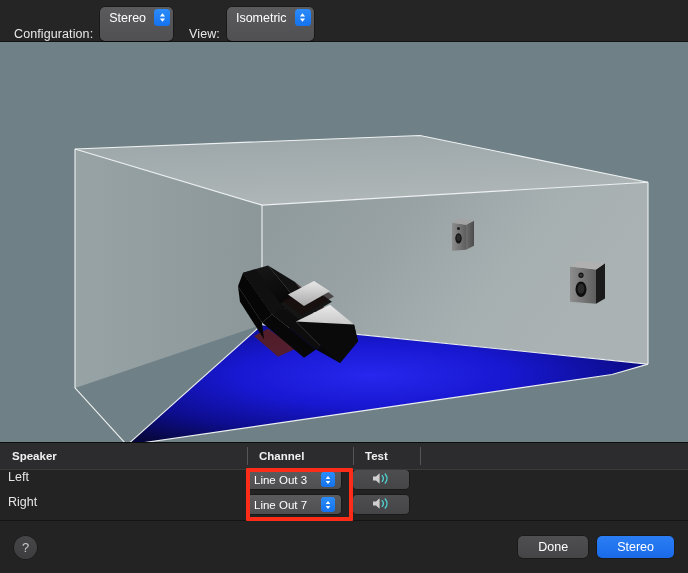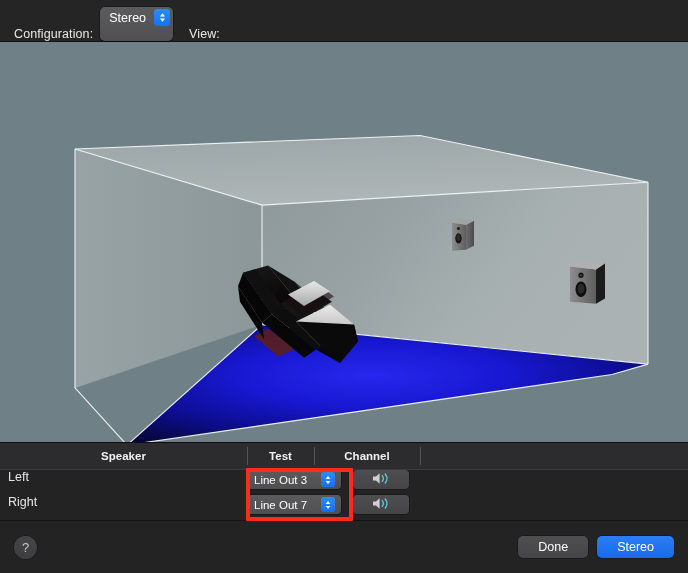--- a/index.html
+++ b/index.html
@@ -91,23 +91,22 @@
     border-bottom: 1px solid #3b3b3d;
     position: relative;
   }
   .th {
     color: #f0f0f0;
     font-size: 11.5px;
     font-weight: bold;
     height: 26px;
     line-height: 26px;
     box-sizing: border-box;
-    padding-left: 0;
+    padding-left: 12px;
     position: relative;
-    text-align: center;
   }
   .th + .th::before {
     content: "";
     position: absolute;
     left: 0; top: 4px; bottom: 4px;
     width: 1px;
     background: #555557;
   }
   .th-speaker { width: 247px; }
   .th-channel { width: 106px; }
@@ -239,20 +238,29 @@
     <div class="popup">
       <span class="popup-text">Stereo</span>
       <span class="stepper">
         <svg width="11" height="13" viewBox="0 0 11 13">
           <path d="M5.5 2.2 L8.1 5.4 L2.9 5.4 Z" fill="#ffffff"></path>
           <path d="M5.5 10.8 L2.9 7.6 L8.1 7.6 Z" fill="#ffffff"></path>
         </svg>
       </span>
     </div>
     <span class="tb-label">View:</span>
+    <div class="popup">
+      <span class="popup-text">Isometric</span>
+      <span class="stepper">
+        <svg width="11" height="13" viewBox="0 0 11 13">
+          <path d="M5.5 2.2 L8.1 5.4 L2.9 5.4 Z" fill="#ffffff"></path>
+          <path d="M5.5 10.8 L2.9 7.6 L8.1 7.6 Z" fill="#ffffff"></path>
+        </svg>
+      </span>
+    </div>
   </div>
 
   <div class="scene">
     <svg viewBox="0 0 688 385" preserveAspectRatio="none">
       <defs>
         <linearGradient id="backWallG" x1="0" y1="0" x2="1" y2="0.35">
           <stop offset="0%" stop-color="#8e999c"></stop>
           <stop offset="38%" stop-color="#98a2a4"></stop>
           <stop offset="72%" stop-color="#a7b0b1"></stop>
           <stop offset="100%" stop-color="#aab2b3"></stop>
@@ -346,22 +354,22 @@
         <polygon points="243,222 272,262 262,270 238,235" fill="#060606"></polygon>
         <polygon points="262,270 272,262 316,296 304,304" fill="#070707"></polygon>
         <polygon points="238,235 262,270 264,286 240,250" fill="#050505"></polygon>
       </g>
     </svg>
   </div>
 
   <div class="table-wrap">
     <div class="thead">
       <div class="th th-speaker">Speaker</div>
+      <div class="th th-channel">Channel</div>
       <div class="th th-test">Test</div>
-      <div class="th th-channel">Channel</div>
       <div class="th th-spacer"></div>
     </div>
 
     <div class="trow">
       <div class="td td-speaker">
         <span class="speaker-name">Left</span>
       </div>
       <div class="td td-channel">
         <div class="chan-popup">
           <span class="chan-text">Line Out 3</span>

